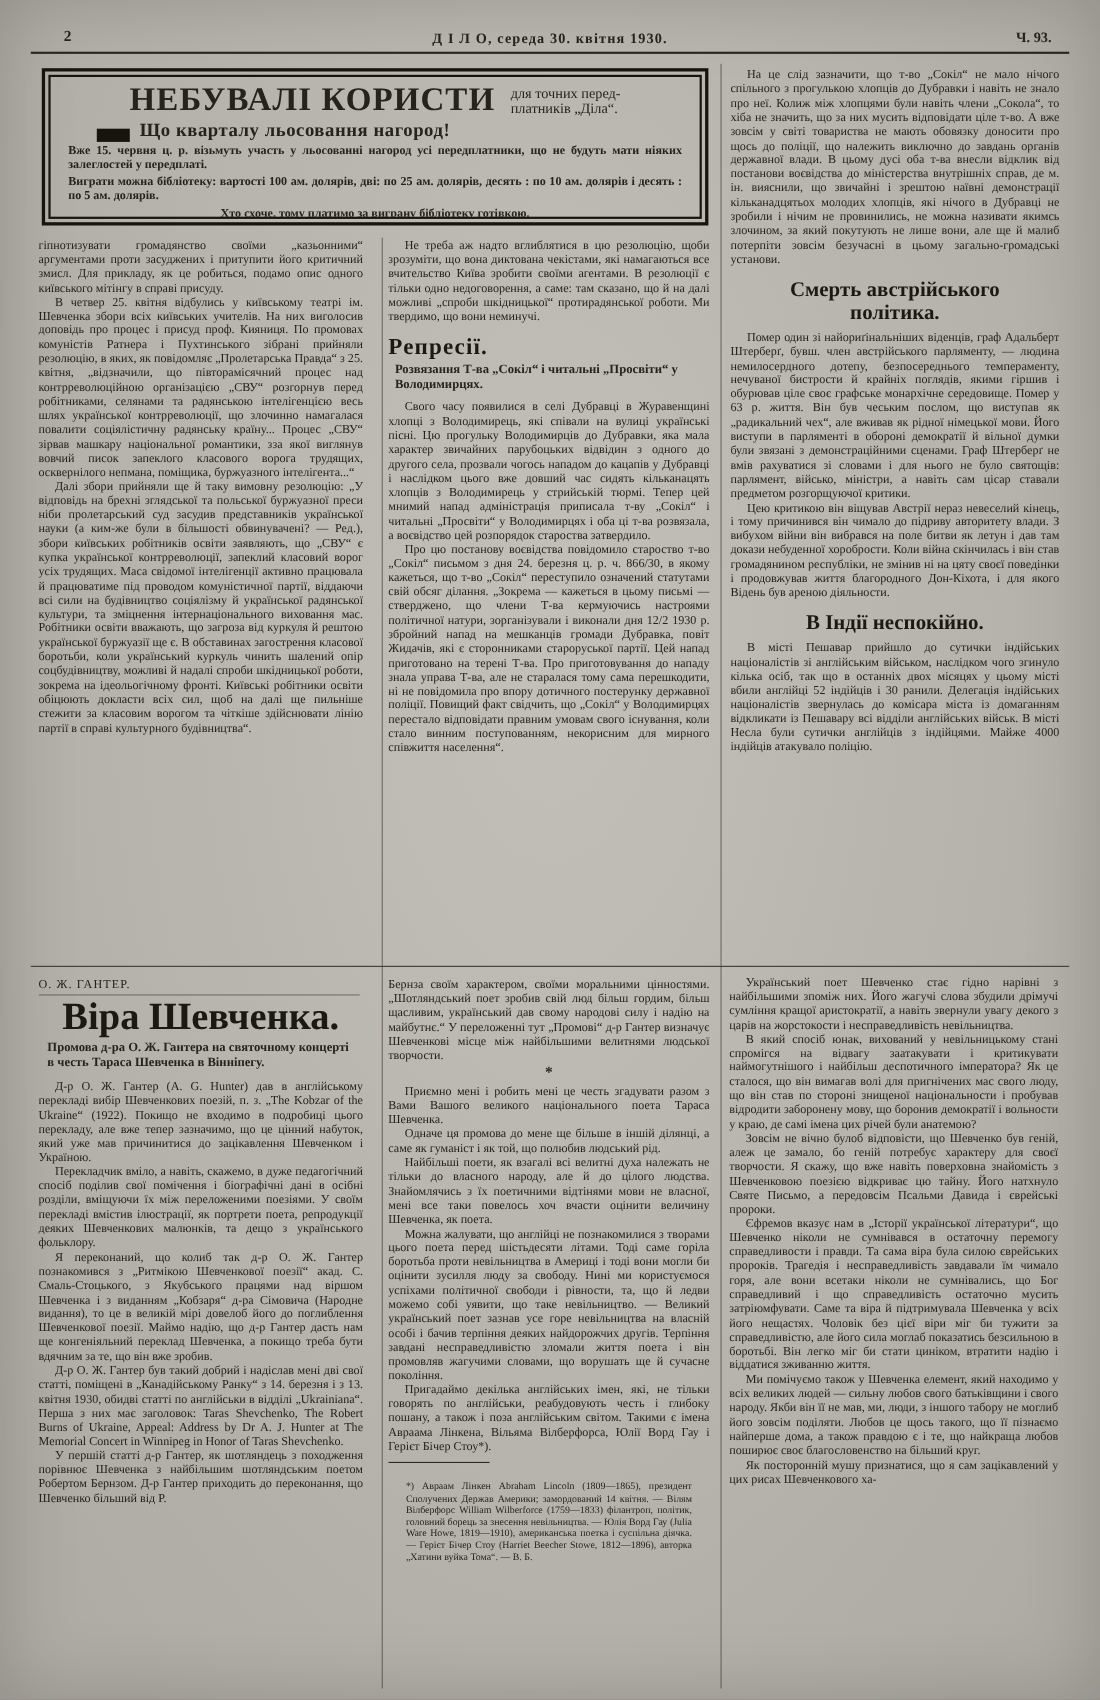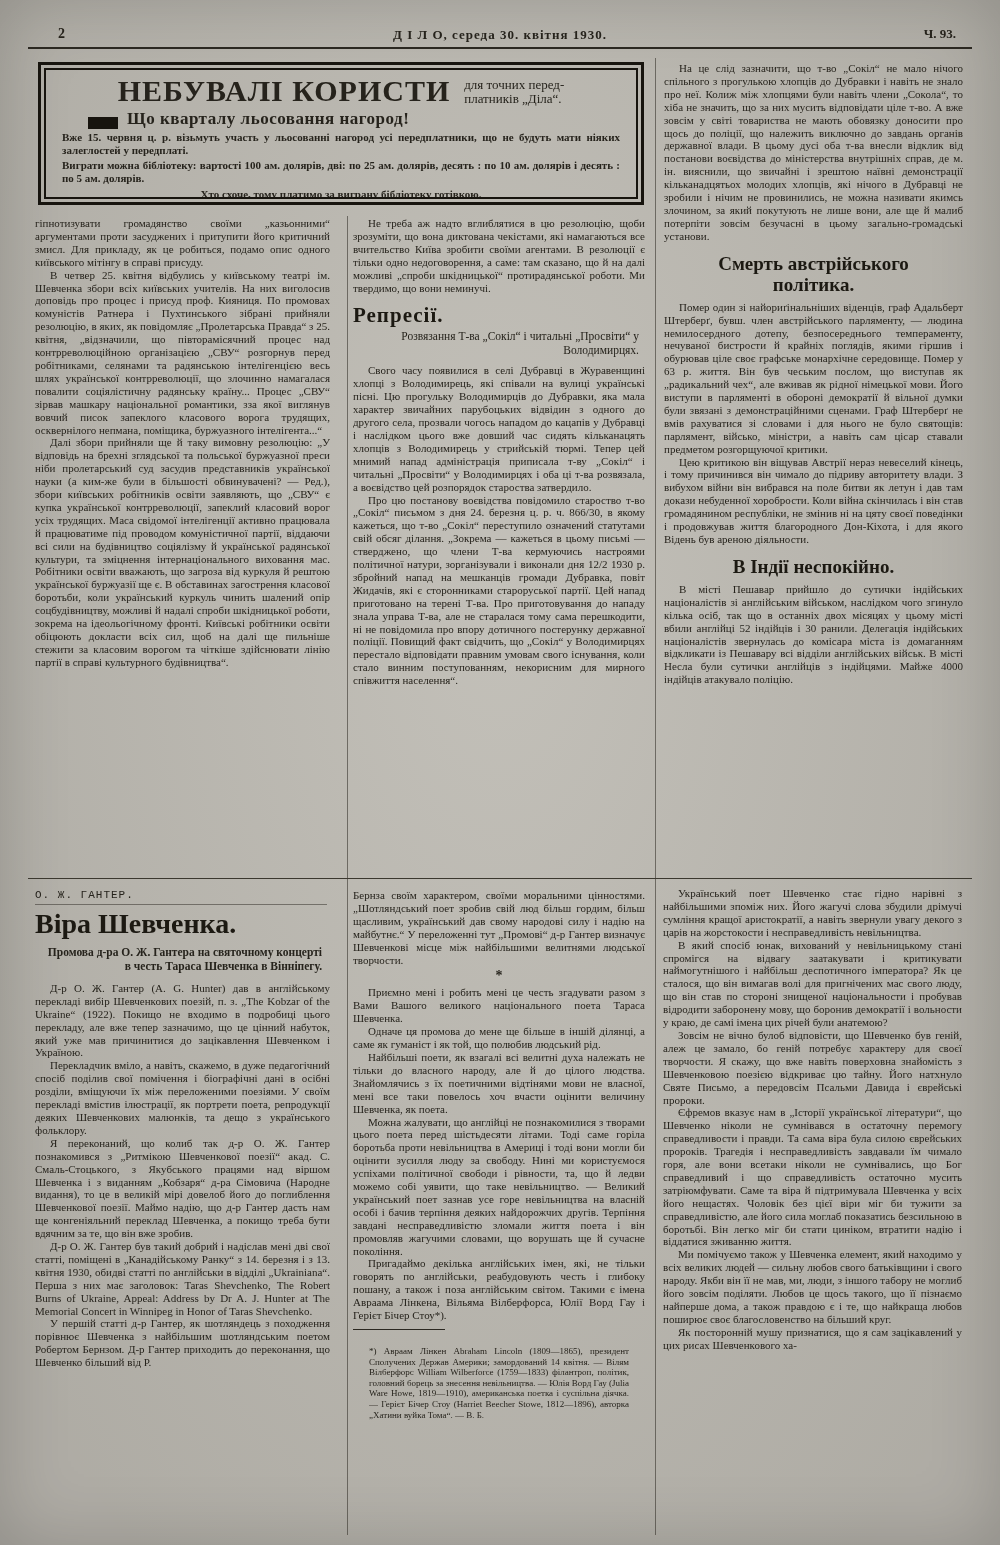--- a/index.html
+++ b/index.html
@@ -40,26 +40,26 @@
   .col1-top{left:35px;top:217px;height:658px;}
   .col2-top{left:353px;top:217px;height:658px;width:292px;}
   .col3-top{left:664px;top:62px;height:812px;width:299px;}
   .col1-bottom{left:35px;top:889px;height:650px;}
   .col2-bottom{left:353px;top:889px;height:650px;width:292px;}
   .col3-bottom{left:663px;top:887px;height:652px;width:299px;}
   .para{margin:0;text-indent:15px;}
   .no-first-indent > .para:first-child{text-indent:0;}
   
   .section-heading{margin:10px 0 2px;font-size:21px;line-height:23px;font-weight:bold;letter-spacing:1px;color:#1c1912;}
-  .section-subheading{margin:2px 6px 7px;font-size:11.5px;line-height:14px;font-weight:normal;text-align:right;}
+  .section-subheading{margin:2px 6px 7px;font-size:11.5px;line-height:14px;font-weight:bold;text-align:left;}
   .article-heading{margin:10px 26px 6px;font-size:19px;line-height:21px;font-weight:bold;text-align:center;color:#1c1912;}
-  .byline{font-size:11px;letter-spacing:1px;text-indent:0;margin-bottom:2px;font-family:Liberation Mono, monospace;}
+  .byline{font-size:11px;letter-spacing:1px;text-indent:0;margin-bottom:2px;}
   .byline-rule{width:292px;height:1px;background:rgba(43,40,33,0.5);margin:2px 0 4px;}
-  .big-title{margin:4px 0 6px;font-size:28px;line-height:30px;font-weight:bold;color:#1c1912;}
-  .subtitle{font-size:11.5px;line-height:14px;font-weight:bold;text-align:right;margin:0 8px 9px;}
+  .big-title{margin:4px 0 6px;font-size:35px;line-height:30px;font-weight:bold;text-align:center;color:#1c1912;}
+  .subtitle{font-size:11.5px;line-height:14px;font-weight:bold;text-align:left;margin:0 8px 9px;}
   .star-break{text-align:center;font-size:14px;font-weight:bold;line-height:16px;margin:2px 0;}
   .footnote-rule{width:92px;height:1px;background:#2b2821;margin:7px 0 4px;}
   .footnote{font-size:9px;line-height:10.6px;text-align:justify;margin:16px;}
 </style>
 </head>
 <body>
 
 <div class="page">
 
   <span class="pnum">2</span>

